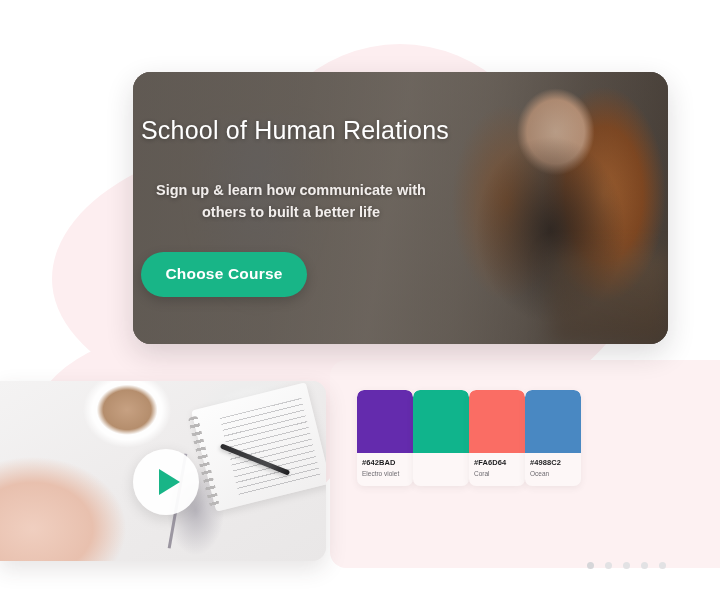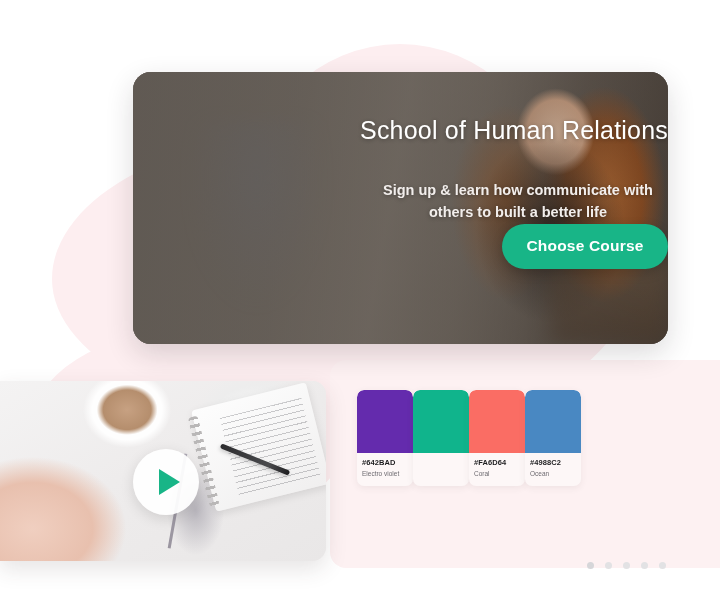--- a/index.html
+++ b/index.html
@@ -106,27 +106,27 @@
     background: linear-gradient(200deg, rgba(150,110,70,0.30), rgba(60,40,25,0.55));
     filter: blur(10px);
   }
   .hero-scrim {
     position: absolute;
     inset: 0;
     background: linear-gradient(90deg, rgba(78,72,66,0.62) 0%, rgba(78,72,66,0.52) 55%, rgba(60,52,46,0.18) 100%);
   }
   .hero-content {
     position: absolute;
-    left: 0;
+    left: 8px;
     top: 0;
     width: 100%;
     height: 100%;
     display: flex;
     flex-direction: column;
-    align-items: flex-end;
+    align-items: flex-start;
     justify-content: flex-start;
     padding-top: 44px;
     box-sizing: border-box;
   }
   .hero-title {
     color: #ffffff;
     font-size: 25px;
     font-weight: 400;
     letter-spacing: 0.2px;
     text-shadow: 0 1px 4px rgba(0,0,0,0.32);
@@ -136,20 +136,21 @@
     margin: 34px 0 0 0;
     color: #f2eeec;
     font-size: 14.5px;
     line-height: 1.55;
     font-weight: 700;
     text-align: center;
     max-width: 300px;
     text-shadow: 0 1px 4px rgba(0,0,0,0.35);
   }
   .hero-cta {
+    margin-top: 28px;
     border: 0;
     cursor: pointer;
     background: #18b587;
     color: #ffffff;
     font-family: inherit;
     font-size: 15.5px;
     font-weight: 600;
     letter-spacing: 0.2px;
     width: 166px;
     height: 45px;

